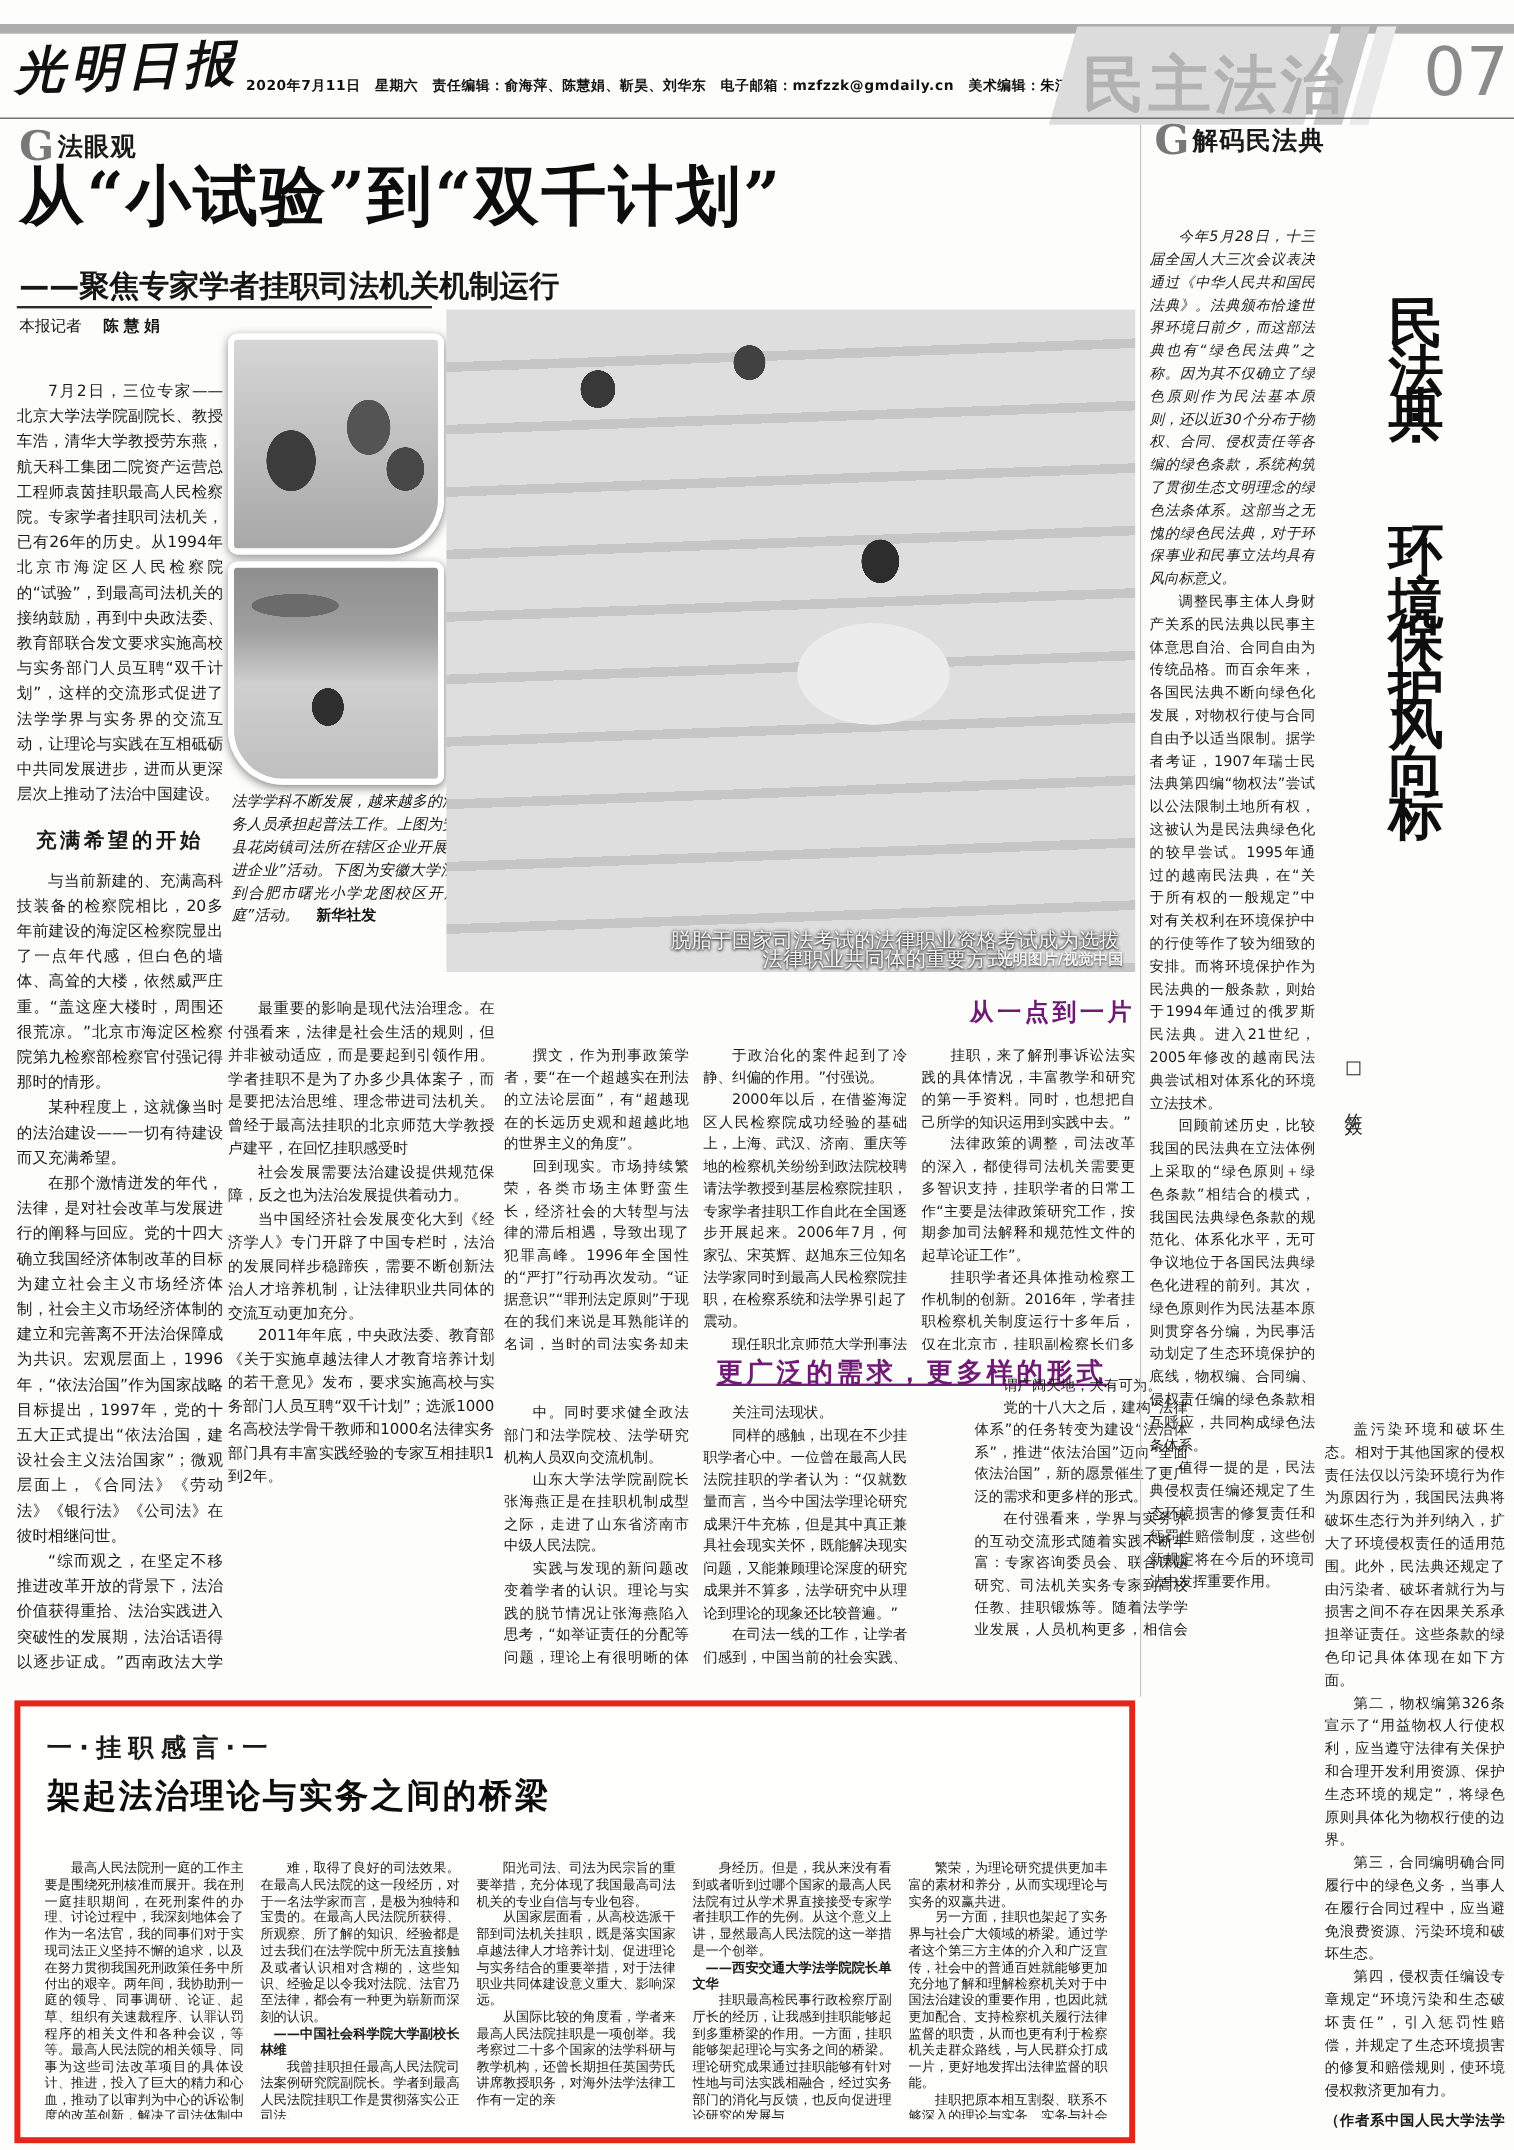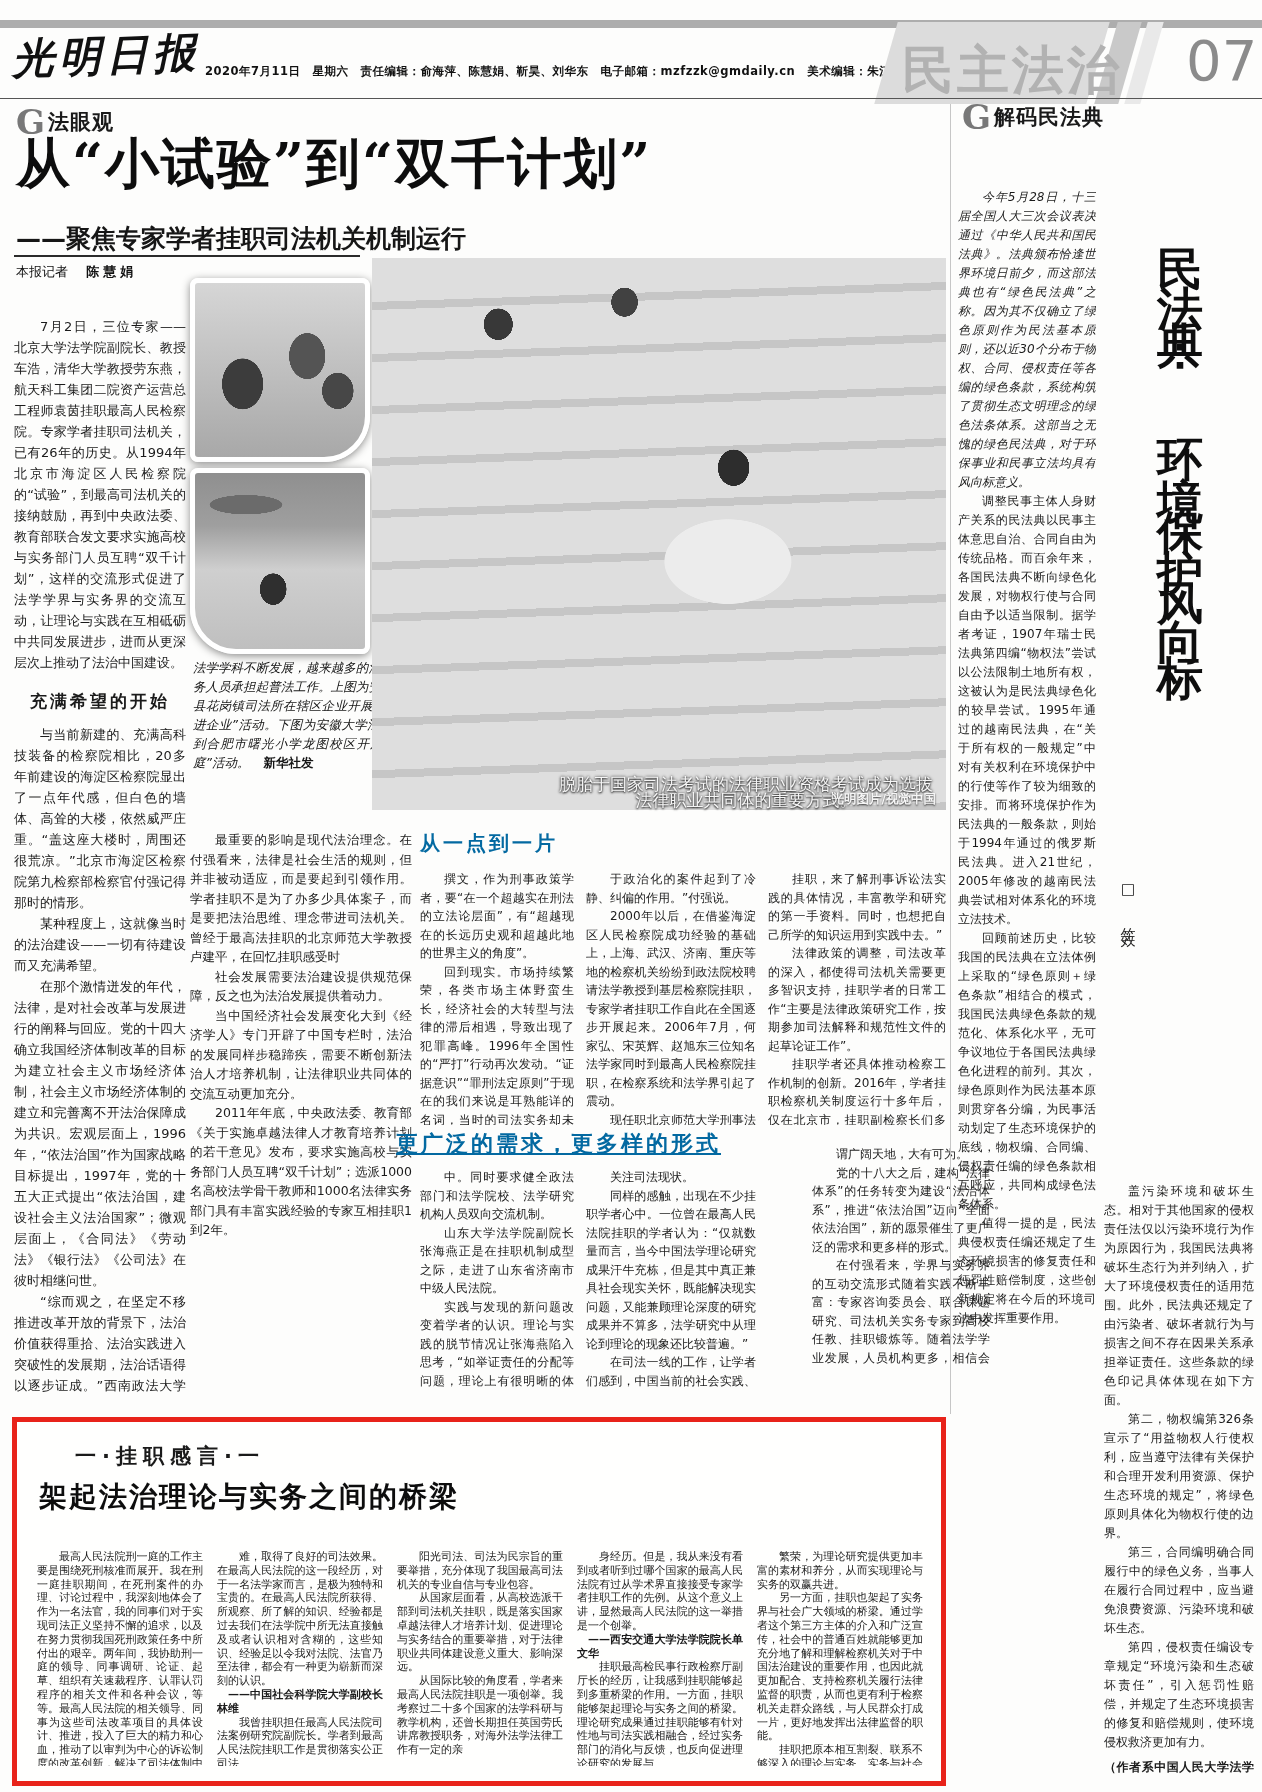--- a/index.html
+++ b/index.html
@@ -36,21 +36,21 @@
   
   .txtcol{position:absolute;text-align:justify;overflow:hidden;color:#1b1b1b;}
   .col1{left:14px;top:316px;width:172px;height:1076px;font-size:13px;line-height:21px;}
   .col2{left:190px;top:830px;width:222px;height:560px;font-size:12.5px;line-height:19.5px;}
   .col3a{left:420px;top:870px;width:154px;height:255px;font-size:12px;line-height:18.5px;}
   .col4a{left:586px;top:870px;width:170px;height:255px;font-size:12px;line-height:18.5px;}
   .col5a{left:768px;top:870px;width:178px;height:255px;font-size:12px;line-height:18.5px;}
   .col3b{left:420px;top:1168px;width:154px;height:222px;font-size:12px;line-height:18.5px;}
   .col4b{left:586px;top:1168px;width:170px;height:222px;font-size:12px;line-height:18.5px;}
   .col5b{left:768px;top:1145px;width:178px;height:222px;font-size:12px;line-height:18.5px;margin-left:44px;}
-  .sec-head{position:absolute;text-align:left;font-weight:bold;color:#0369a1;letter-spacing:3px;}
+  .sec-head{position:absolute;text-align:right;font-weight:bold;color:#701a75;letter-spacing:3px;}
   .head1{left:420px;top:830px;width:526px;font-size:20px;}
   .head2{left:396px;top:1129px;width:526px;font-size:22px;text-decoration:underline;}
   .blk{margin:0;}
   .blk-p{text-indent:2em;}
   .blk-sig{font-weight:700;text-indent:1em;}
   .blk-kai{font-style:italic;text-indent:2em;}
   .blk-head{text-indent:0;text-align:center;font-weight:bold;font-size:17px;letter-spacing:3px;
             margin:18px 0 12px 0;}
   
   .photo{position:absolute;box-sizing:border-box;}
@@ -88,21 +88,21 @@
   .railB{left:1104px;top:1182px;width:150px;height:592px;font-size:12px;line-height:19px;}
   .v-title{position:absolute;left:1150px;top:212px;height:970px;writing-mode:vertical-rl;
      font-family:"DejaVu Serif",serif;font-weight:bold;font-size:46px;letter-spacing:36px;color:#0e0e0e;}
   .v-author{position:absolute;left:1118px;top:880px;height:120px;writing-mode:vertical-rl;
      font-size:15px;letter-spacing:6px;color:#222;}
   .blk-note{font-weight:bold;text-indent:0;margin-top:6px;}
   
   .redbox{position:absolute;left:12px;top:1417px;width:934px;height:369px;box-sizing:border-box;
      border:5px solid #e8231a;background:#fffffe;}
   .box-kicker{position:absolute;left:22px;top:20px;font-size:21px;font-weight:bold;
-     letter-spacing:6px;color:#1a1a1a;margin-left:36px;}
+     letter-spacing:6px;color:#1a1a1a;}
   .box-headline{position:absolute;left:22px;top:56px;font-family:"DejaVu Serif",serif;
      font-weight:bold;font-size:28px;letter-spacing:2px;color:#0d0d0d;white-space:nowrap;}
   .box-cols{position:absolute;left:20px;top:128px;width:886px;height:216px;display:flex;gap:14px;}
   .box-col{flex:1 1 0;overflow:hidden;text-align:justify;font-size:11px;line-height:13.8px;color:#1b1b1b;}
 </style>
 </head>
 <body>
 
 <div class="page">
 

